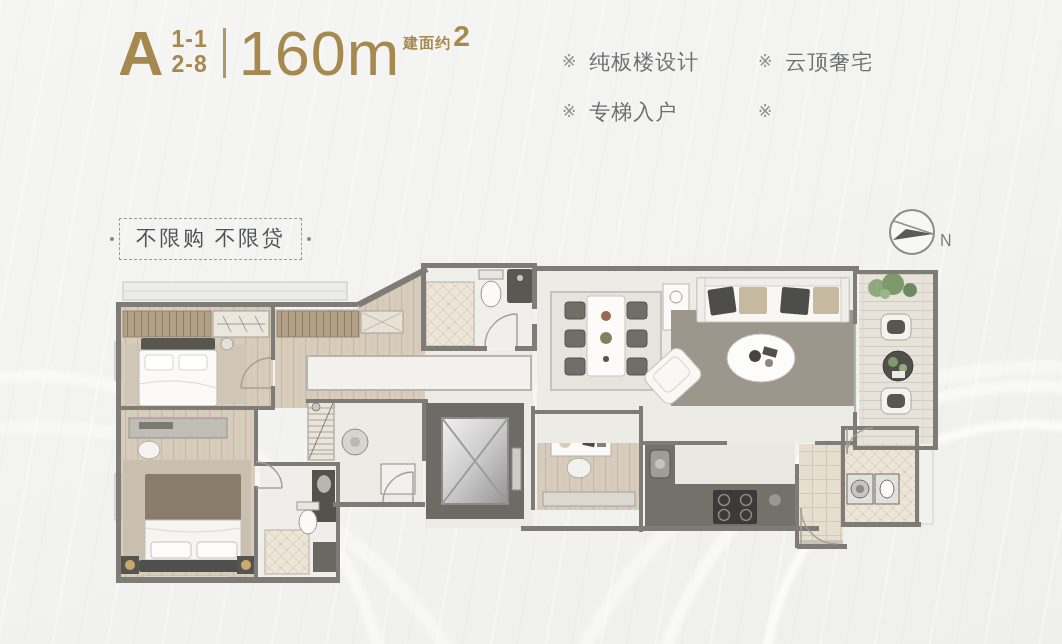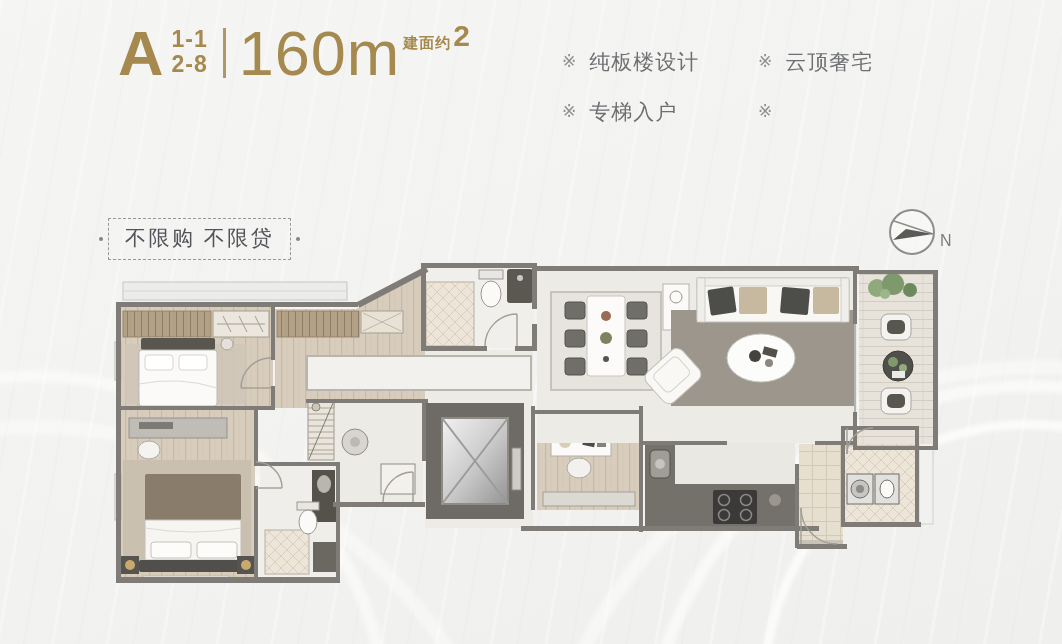--- a/index.html
+++ b/index.html
@@ -31,21 +31,21 @@
   .area-exp{font-size:30px;font-weight:600;margin-left:2px;margin-top:-3px;}
   .subtitle{margin-top:10px;font-size:34px;font-weight:500;color:#45474b;letter-spacing:9px;}
 
   
   .features{position:absolute;left:562px;top:48px;display:grid;
     grid-template-columns:196px auto;row-gap:22px;font-size:21px;color:#6e6f72;}
   .feature{display:flex;align-items:center;white-space:nowrap;letter-spacing:1px;}
   .bullet{color:#8f9094;font-size:17px;margin-right:12px;position:relative;top:-1px;}
 
   
-  .badge{position:absolute;left:108px;top:218px;padding:5px 16px 7px;
+  .badge{position:absolute;left:119px;top:218px;padding:5px 16px 7px;
     border:1.5px dashed #98989a;color:#515358;font-size:21px;letter-spacing:2.5px;}
   .badge::before,.badge::after{content:"";position:absolute;top:50%;width:4px;height:4px;
     margin-top:-2px;border-radius:50%;background:#84848a;}
   .badge::before{left:-10px;}
   .badge::after{right:-10px;}
 
   
   .compass{position:absolute;left:884px;top:202px;}
   .plan{position:absolute;left:113px;top:256px;}
   svg text{font-family:"Liberation Sans","DejaVu Sans",sans-serif;}

